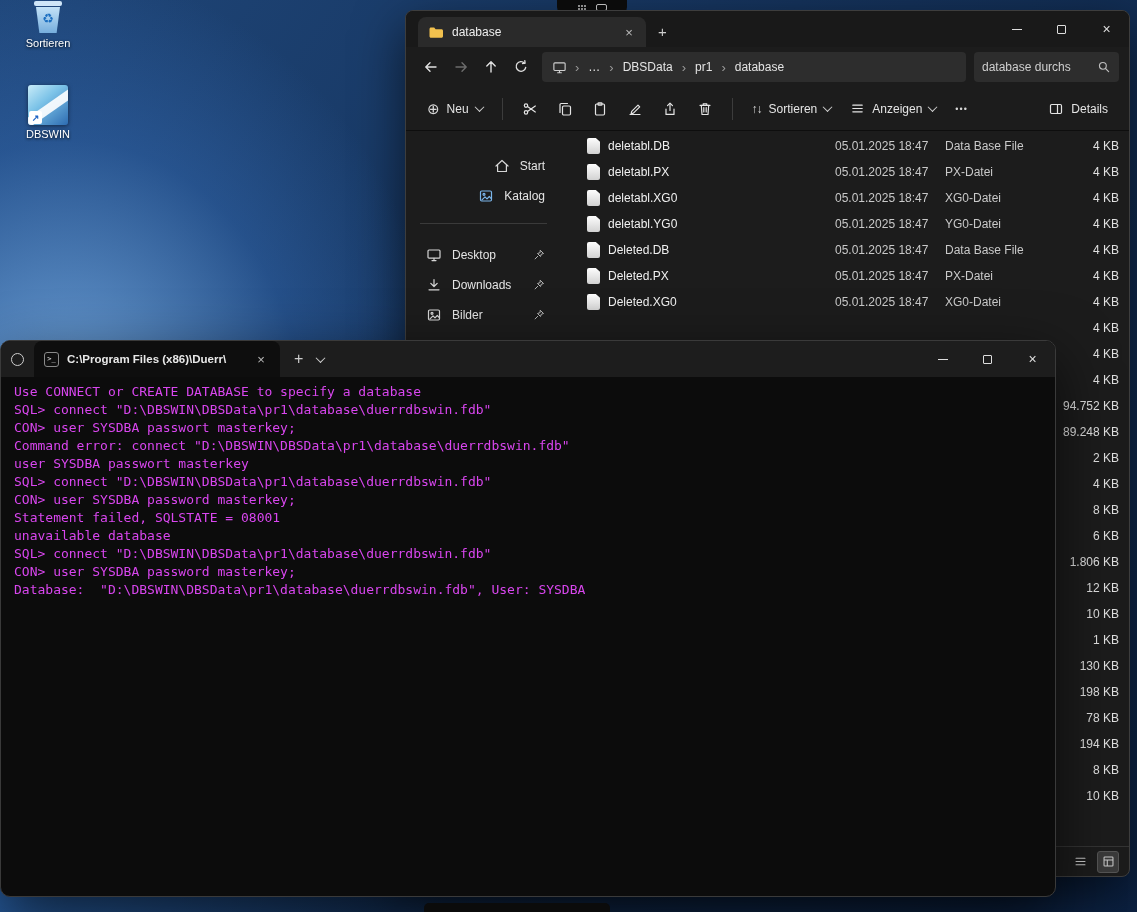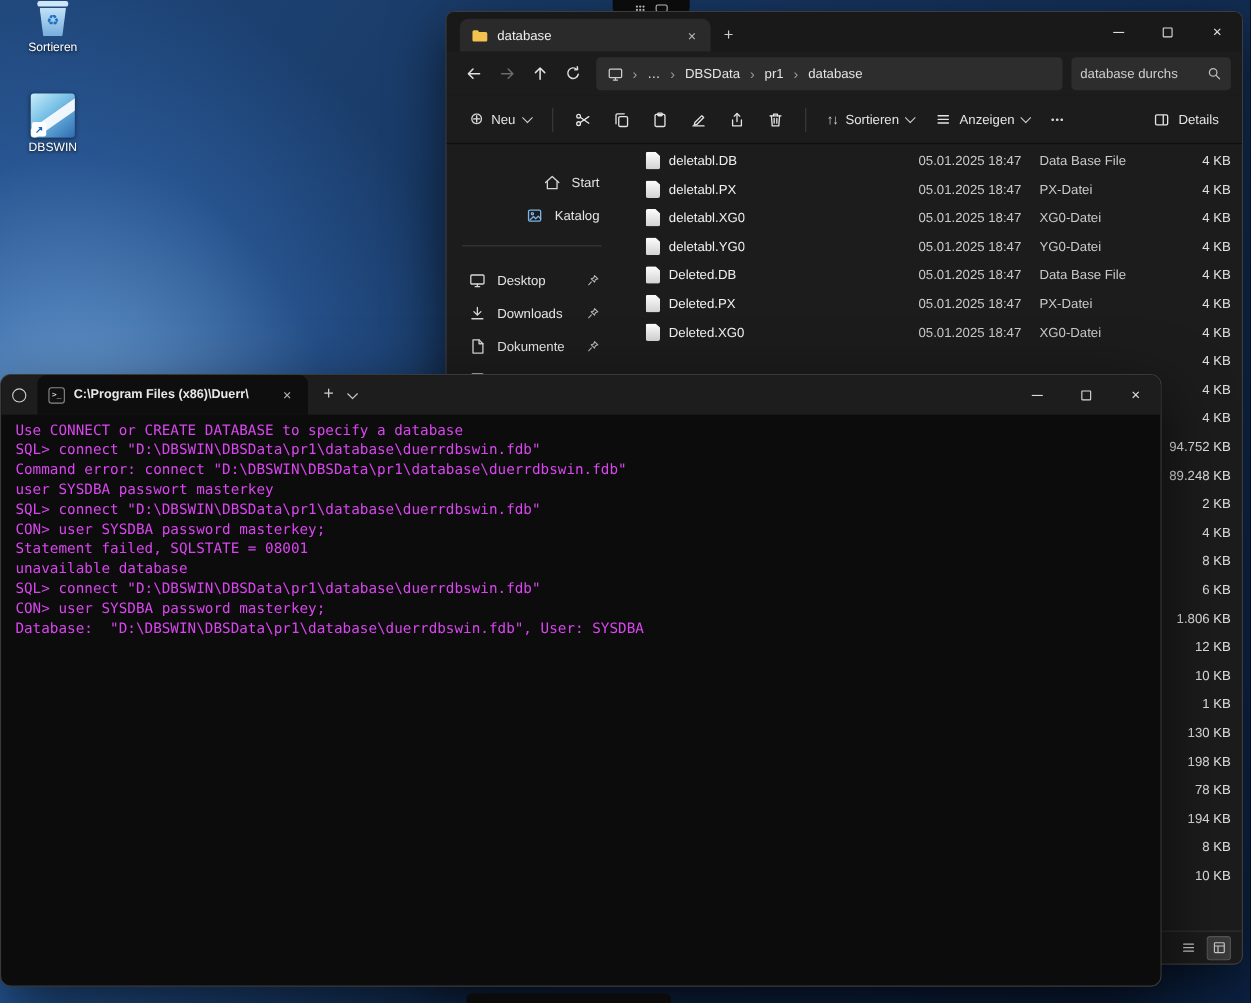--- a/index.html
+++ b/index.html
@@ -338,35 +338,20 @@
           <span class="sb-pin">
             <svg width="12" height="12" viewBox="0 0 16 16" fill="none" stroke="currentColor" stroke-width="1.3" stroke-linecap="round" stroke-linejoin="round">
                 <path d="M10 2l4 4-3 1-1 3-4-4 3-1z"></path>
                 <path d="M6.2 9.8 2.8 13.2"></path>
               </svg>
           </span>
         </div>
         <div class="sb-item">
           <span class="icon16">
             <svg width="16" height="16" viewBox="0 0 16 16" fill="none" stroke="currentColor" stroke-width="1.2" stroke-linecap="round" stroke-linejoin="round">
-                <path d="M4 2h5.5L13 5.5V14H4z"></path>
-                <path d="M9.5 2v3.5H13"></path>
-              </svg>
-          </span>
-          <span>Dokumente</span>
-          <span class="sb-pin">
-            <svg width="12" height="12" viewBox="0 0 16 16" fill="none" stroke="currentColor" stroke-width="1.3" stroke-linecap="round" stroke-linejoin="round">
-                <path d="M10 2l4 4-3 1-1 3-4-4 3-1z"></path>
-                <path d="M6.2 9.8 2.8 13.2"></path>
-              </svg>
-          </span>
-        </div>
-        <div class="sb-item">
-          <span class="icon16">
-            <svg width="16" height="16" viewBox="0 0 16 16" fill="none" stroke="currentColor" stroke-width="1.2" stroke-linecap="round" stroke-linejoin="round">
                 <rect x="2.5" y="3" width="11" height="10" rx="1.2"></rect>
                 <circle cx="6" cy="6.3" r="1"></circle>
                 <path d="M4 11.8l3-3 2 2 2.3-2.3 2.2 2.3"></path>
               </svg>
           </span>
           <span>Bilder</span>
           <span class="sb-pin">
             <svg width="12" height="12" viewBox="0 0 16 16" fill="none" stroke="currentColor" stroke-width="1.3" stroke-linecap="round" stroke-linejoin="round">
                 <path d="M10 2l4 4-3 1-1 3-4-4 3-1z"></path>
                 <path d="M6.2 9.8 2.8 13.2"></path>
@@ -569,20 +554,21 @@
           </span>
         <span class="wc">×</span>
       </div>
     </div>
     <div class="t-body">
 
         <div class="tline">Use CONNECT or CREATE DATABASE to specify a database</div>
 
         <div class="tline">SQL&gt; connect "D:\DBSWIN\DBSData\pr1\database\duerrdbswin.fdb"</div>
 
+        <div class="tline">CON&gt; user SYSDBA passwort masterkey;</div>
 
         <div class="tline">Command error: connect "D:\DBSWIN\DBSData\pr1\database\duerrdbswin.fdb"</div>
 
         <div class="tline">user SYSDBA passwort masterkey</div>
 
         <div class="tline">SQL&gt; connect "D:\DBSWIN\DBSData\pr1\database\duerrdbswin.fdb"</div>
 
         <div class="tline">CON&gt; user SYSDBA password masterkey;</div>
 
         <div class="tline">Statement failed, SQLSTATE = 08001</div>

